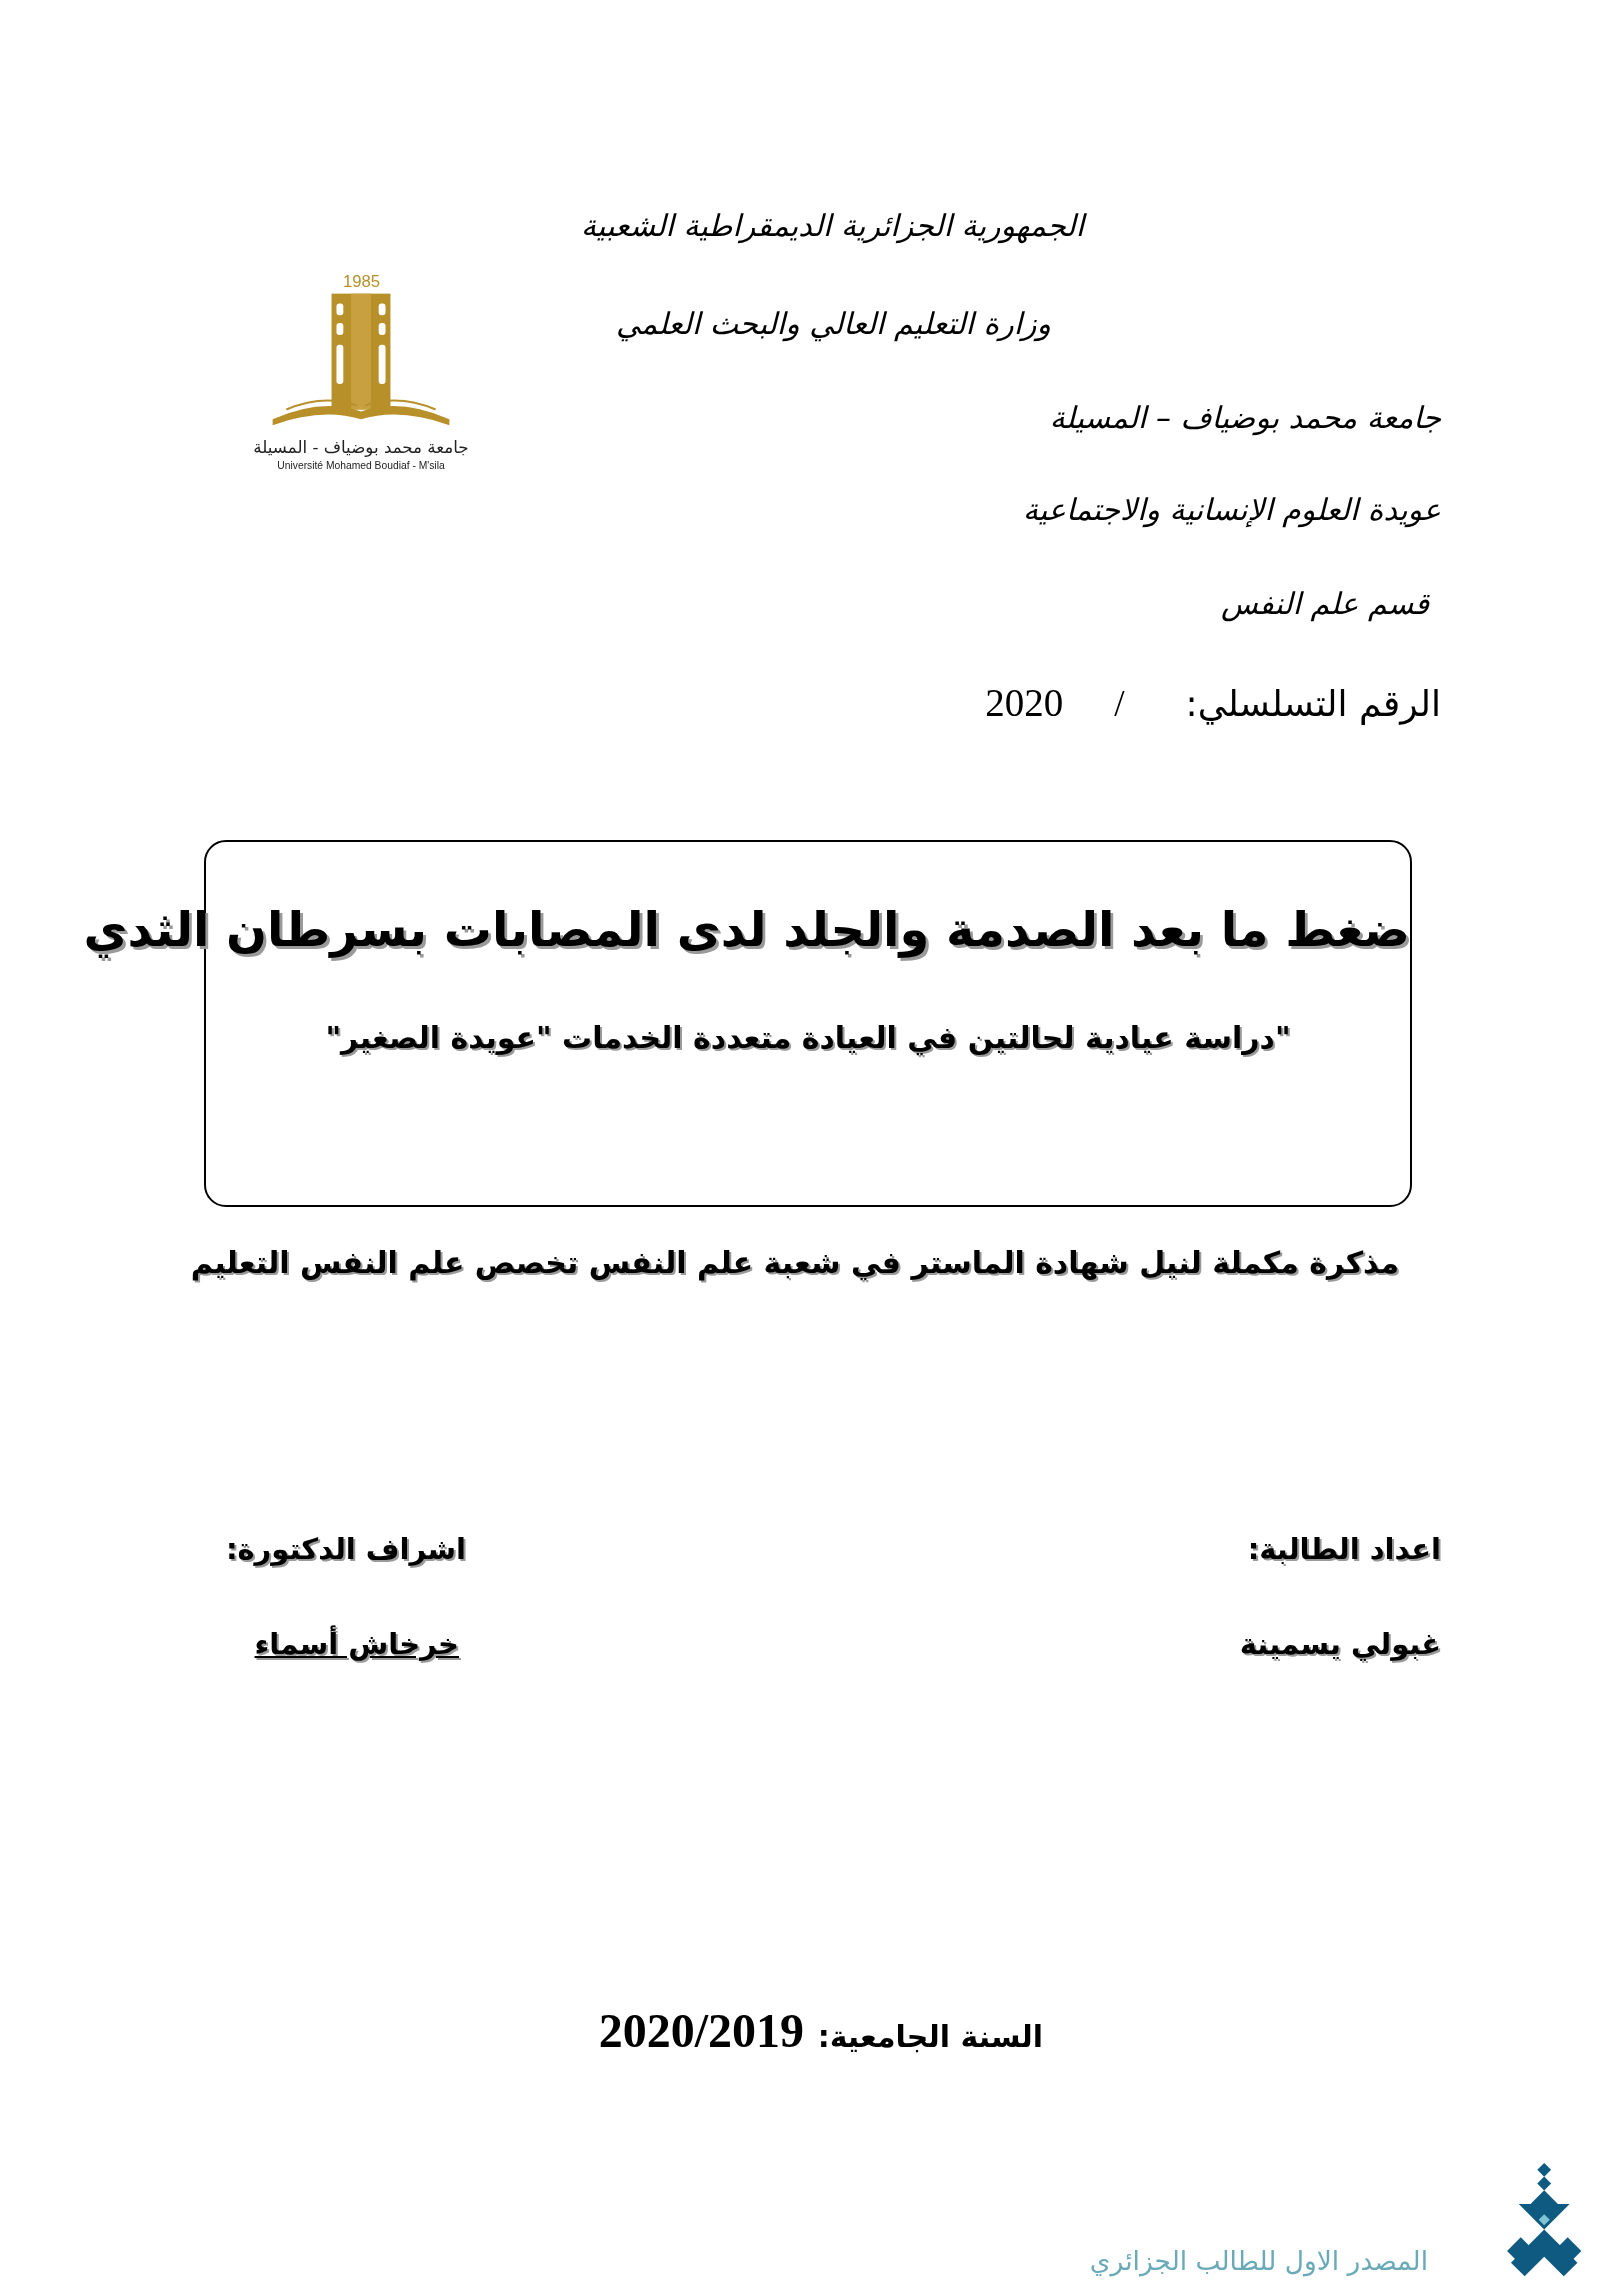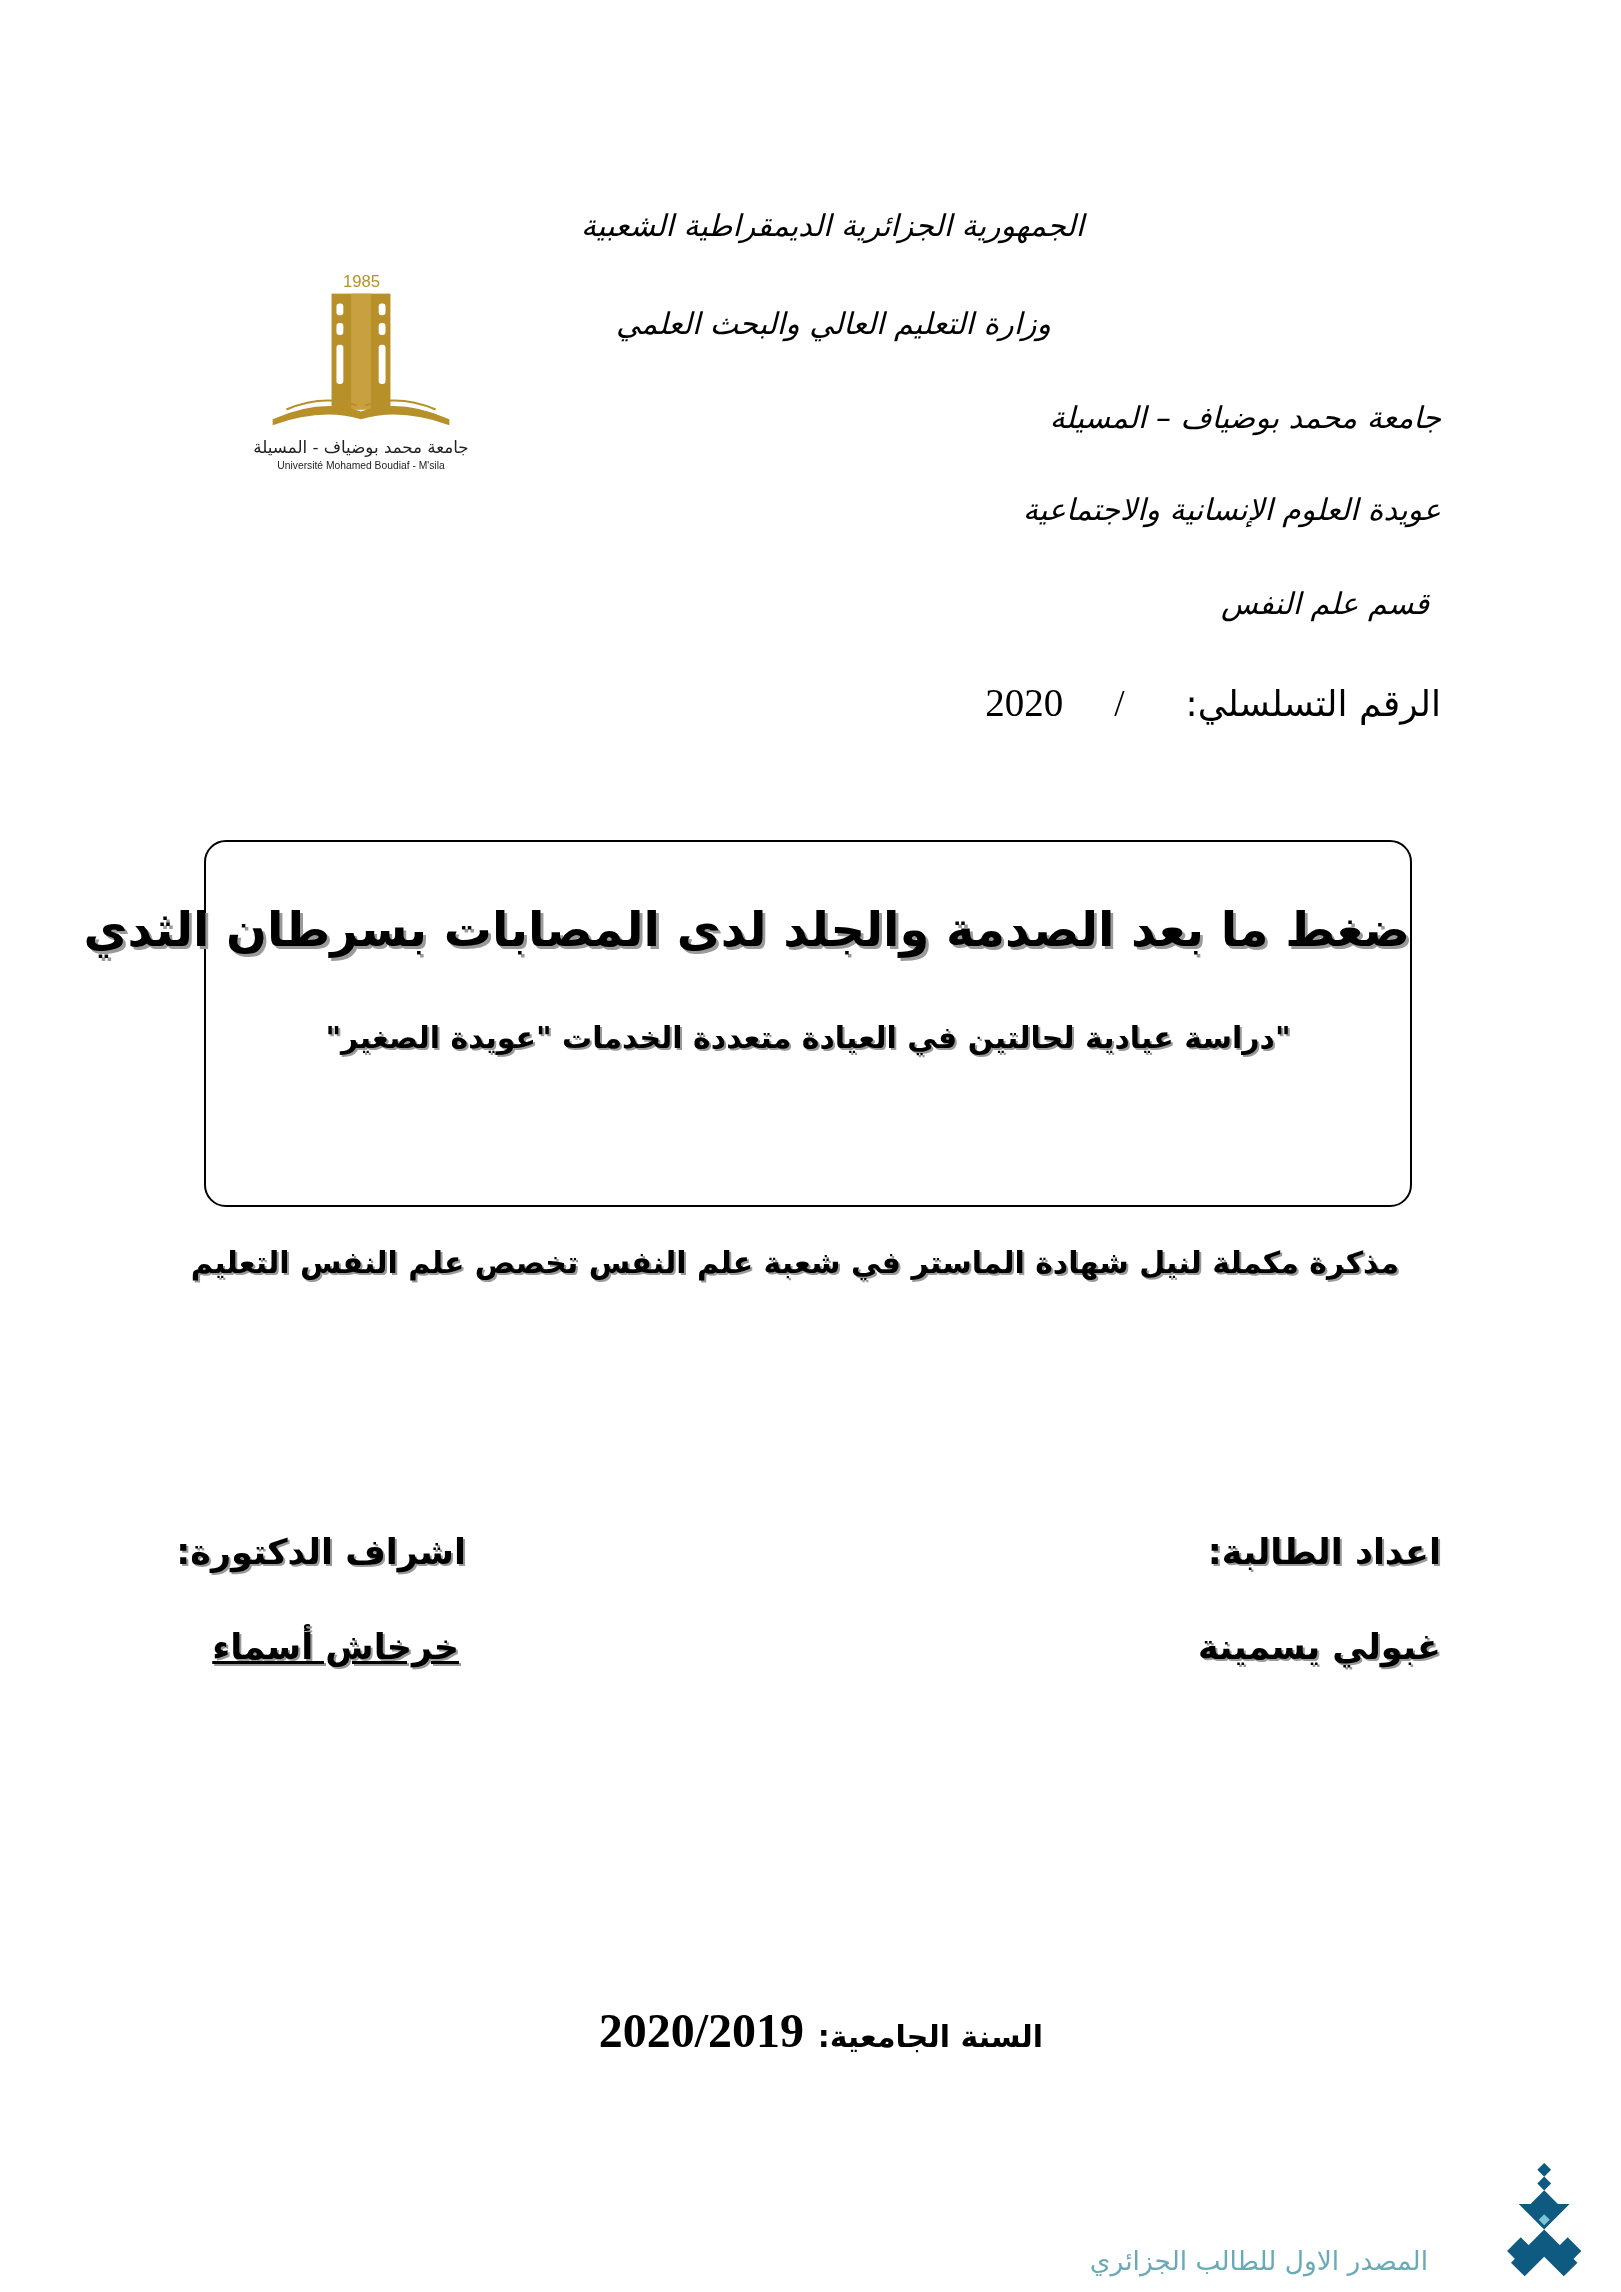--- a/index.html
+++ b/index.html
@@ -24,21 +24,21 @@
   #logo .ar-name { position:absolute; left:0; top:165px; width:216px; text-align:center; font-size:16.7px; color:#222; direction:rtl; font-family:"DejaVu Sans", sans-serif; }
   #logo .fr-name { position:absolute; left:0; top:188px; width:216px; text-align:center; font-size:10.3px; color:#222; font-family:"Liberation Sans", sans-serif; }
 
   
   #title-box { left:204px; top:808px; width:1208px; height:367px; border:2.9px solid #000; border-radius:22px; box-sizing:border-box;margin-top:32px; }
   #title-main { position:absolute; top:59px; left:0; right:0; text-align:center; font-size:48px; font-weight:bold; text-shadow:2.9px 2.9px 0 #9a9a9a; }
   #title-sub { position:absolute; top:178px; left:0; right:0; text-align:center; font-size:30px; font-weight:bold; text-shadow:2px 2px 0 #9a9a9a; }
 
   #memo { right:222px; top:1245px; font-size:30px; font-weight:bold; text-shadow:2px 2px 0 #9a9a9a; }
 
-  .credit { font-size:35px; font-weight:bold; text-shadow:2px 2px 0 #9a9a9a; }
+  .credit { font-size:29px; font-weight:bold; text-shadow:2px 2px 0 #9a9a9a; }
   #prep-label { right:180px; top:1532px; }
   #prep-name { right:180px; top:1627px; }
   #sup-label { right:1155px; top:1532px; }
   #sup-name { right:1162px; top:1627px;text-decoration:underline; }
 
   #acad { right:578px; top:2003px; display:flex; align-items:baseline; }
   #acad .lbl { font-size:30px; font-weight:bold; }
   #acad .val { font-family:"Liberation Serif", serif; font-size:48px; font-weight:bold; margin-right:13.7px; direction:ltr; }
 
   

